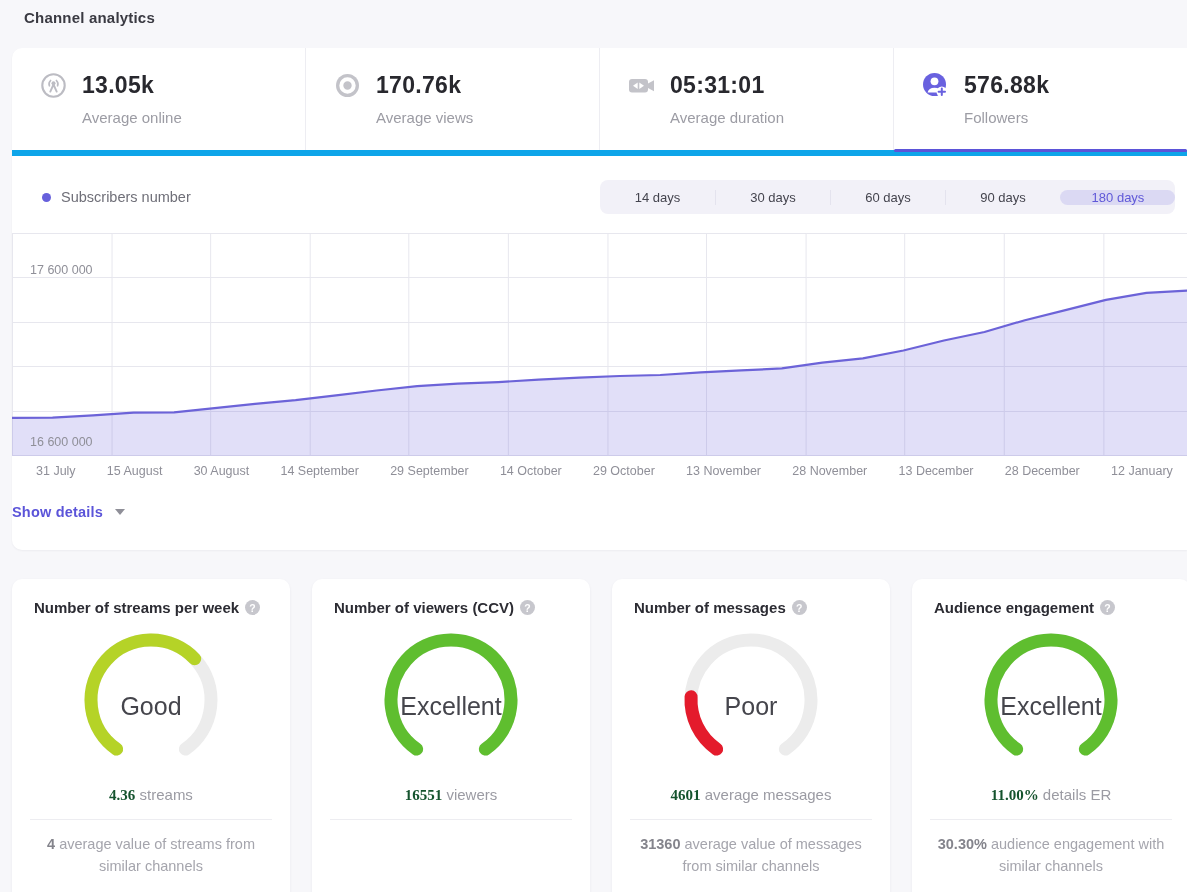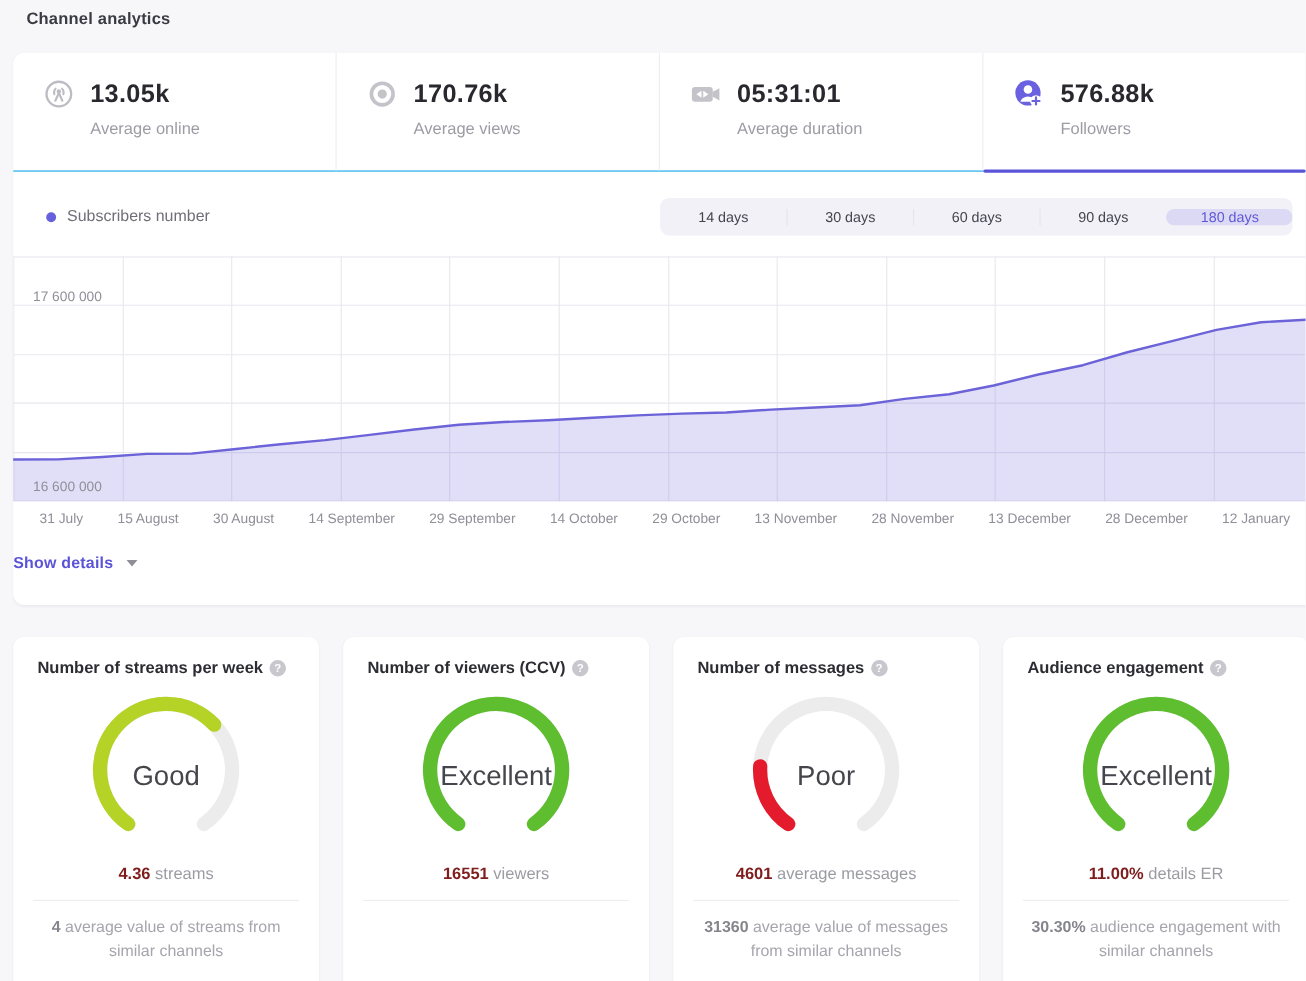--- a/index.html
+++ b/index.html
@@ -14,21 +14,21 @@
 
   .panel {
     background:#fff;
     margin-left:12px;
     width:calc(100% - 12px);
     border-radius:10px 0 0 10px;
     box-shadow:0 1px 2px rgba(40,40,60,.05);
   }
 
   
-  .stats-row { display:flex; height:108px; border-bottom:1px solid #0ea5e9; }
+  .stats-row { display:flex; height:108px; border-bottom:6px solid #0ea5e9; }
   .stat-col { flex:1 1 0; position:relative; padding:24px 0 0 28px; }
   .stat-col + .stat-col { border-left:1px solid #ededf2; }
   .stat-top { display:flex; align-items:center; gap:15px; }
   .stat-icon { width:27px; height:27px; flex:0 0 auto; }
   .stat-value { font-size:23px; font-weight:700; color:#28282e; letter-spacing:.3px; }
   .stat-label { font-size:15px; color:#9c9ca4; margin:10px 0 0 42px; }
   .active-underline {
     position:absolute; left:0; right:0; bottom:-2px; height:3px;
     background:#5b54d9; border-radius:2px;
   }
@@ -76,21 +76,21 @@
   .card-title-row { display:flex; align-items:center; gap:6px; padding-left:8px; }
   .card-title { font-size:15px; font-weight:700; color:#2c2c33;text-align:center; }
   .help-icon { width:15px; height:15px; border-radius:50%; background:#c7c7cd;
     color:#fff; font-size:10.5px; font-weight:700; display:inline-flex;
     align-items:center; justify-content:center; flex:0 0 auto; }
   .gauge-wrap { position:relative; width:180px; height:150px; margin:12px auto 0 auto; }
   .gauge-wrap svg { display:block; }
   .gauge-rating { position:absolute; inset:0; display:flex; align-items:center;
     justify-content:center; padding-top:6px; font-size:25px; font-weight:500; color:#45454c; }
   .card-value-line { text-align:center; font-size:15px; color:#9b9ba3; margin-top:8px; }
-  .card-value-line strong { color:#7f1d1d; font-weight:700; }
+  .card-value-line strong { color:#14532d; font-weight:700;font-family:Liberation Serif, serif; }
   .card-divider { border:none; border-top:1px solid #ededf1; margin:15px 4px 0 4px; }
   .benchmark { text-align:center; font-size:14.5px; color:#a5a5ad; line-height:1.55;
     margin-top:13px; padding:0 6px; }
   .benchmark strong { color:#84848c; font-weight:700; }
 </style>
 </head>
 <body>
 
 <div class="page-header">
   <div class="page-title">Channel analytics</div>

